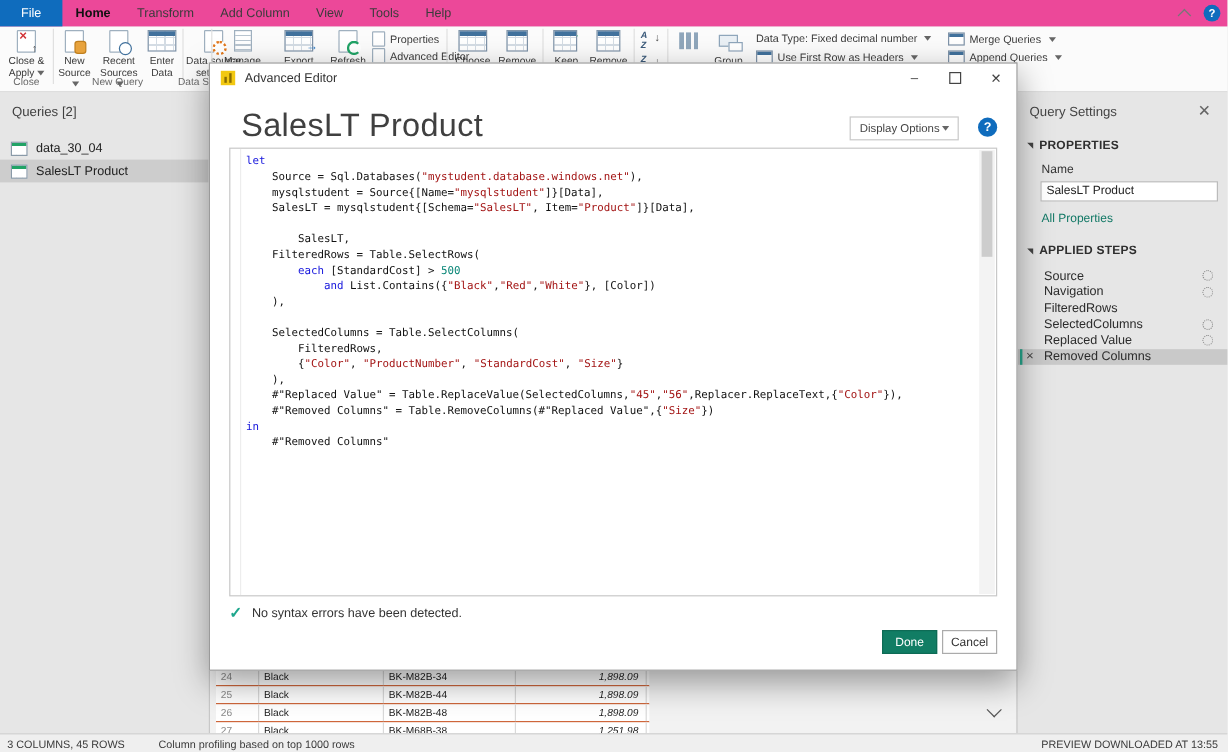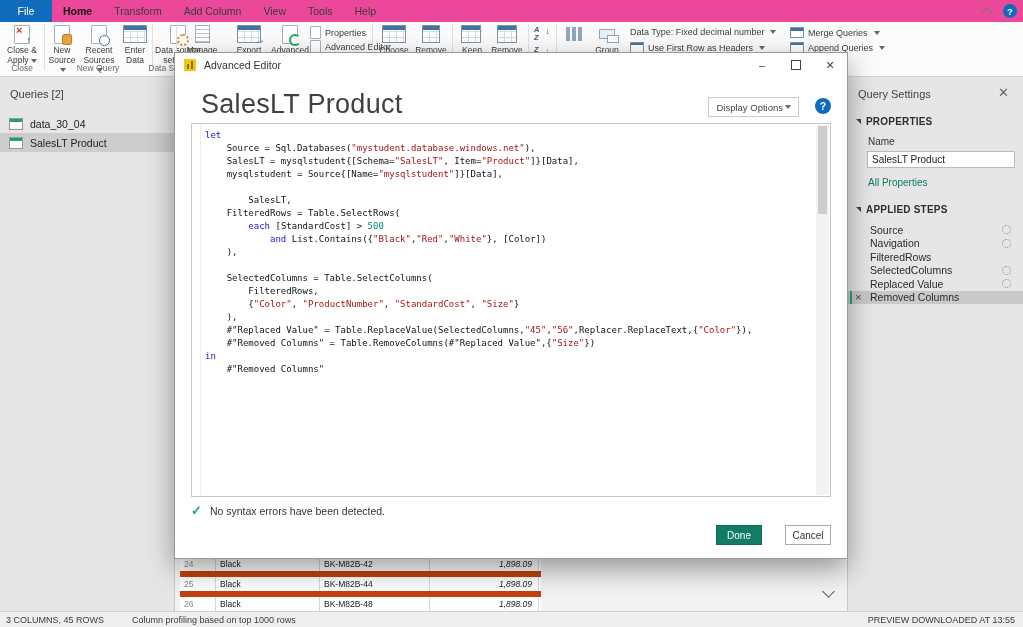--- a/index.html
+++ b/index.html
@@ -54,21 +54,21 @@
   .lp-title{padding:12px 0 0 10px;font-size:11px;color:#3f3f3f;}
   .qlist{margin-top:14px;}
   .qitem{height:19px;display:flex;align-items:center;gap:7px;padding-left:9px;font-size:10.5px;color:#222;}
   .qitem.sel{background:#cdcdcd;}
   .qico{width:12px;height:10px;border:1px solid #8a9aa8;background:linear-gradient(#21A366 0 3px, #fff 3px),
         repeating-linear-gradient(to right, transparent 0 3.5px, #ccd4da 3.5px 4.5px);background-color:#fff;flex:0 0 auto;}
 
   
   .canvas{position:absolute;top:76px;left:175px;right:176px;bottom:15px;background:#f2f2f2;z-index:0;}
   .bgtable{position:absolute;left:5px;top:480px;width:361px;background:#fff;border-top:1px solid #d9d9d9;}
-  .brow{display:grid;grid-template-columns:36px 104px 110px 109px;height:14px;border-bottom:6px solid #c2410c;background:#fff;}
+  .brow{display:grid;grid-template-columns:36px 104px 110px 109px;height:14px;border-bottom:1px solid #c2410c;background:#fff;}
   .bcell{border-right:1px solid #d9d9d9;font-size:8.5px;line-height:14px;padding:0 4px;white-space:nowrap;overflow:hidden;color:#222;}
   .bcell.c0{color:#8a8a8a;}
   .bcell.c3{text-align:right;font-style:italic;padding-right:6px;}
   .scroll-chev{position:absolute;right:14px;bottom:16px;width:8px;height:8px;border-right:1.6px solid #555;border-bottom:1.6px solid #555;transform:rotate(45deg);}
 
   
   .right-panel{position:absolute;top:76px;right:0;width:175px;bottom:15px;background:#e6e6e6;border-left:1px solid #c8c8c8;z-index:1;}
   .qs-title{padding:12px 0 0 10px;font-size:11px;color:#444;}
   .qs-close{position:absolute;top:10px;right:14px;font-size:13px;color:#666;line-height:13px;}
   .sec-head{display:flex;align-items:center;gap:5px;margin:16px 0 0 8px;font-size:10px;font-weight:bold;color:#2f2f2f;letter-spacing:.2px;}
@@ -108,21 +108,21 @@
   .codepad::before{content:"";position:absolute;left:8px;top:0;bottom:0;width:1px;background:#ededed;}
   .cl{font-family:"DejaVu Sans Mono", monospace;font-size:9px;line-height:13px;min-height:13px;white-space:pre;color:#111;}
   .tok-k{color:#1414DC;}
   .tok-s{color:#A31515;}
   .tok-n{color:#098677;}
   .code-sb{position:absolute;right:1px;top:1px;bottom:1px;width:13px;background:#f3f3f3;}
   .code-thumb{position:absolute;left:2px;right:2px;top:1px;height:88px;background:#cdcdcd;}
   .dlg-status{position:absolute;left:16px;top:450px;display:flex;align-items:center;gap:8px;}
   .ck{color:#1FA78D;font-size:13px;font-weight:bold;}
   .dlg-status-text{font-size:10.5px;color:#333;}
-  .dlg-btns{position:absolute;right:16px;top:472px;display:flex;gap:23px;}
+  .dlg-btns{position:absolute;right:16px;top:472px;display:flex;gap:4px;}
   .btn{width:46px;height:20px;display:flex;align-items:center;justify-content:center;font-size:10px;box-sizing:border-box;}
   .btn.done{background:#117D64;border:1px solid #0e6b55;color:#fff;}
   .btn.cancel{background:#fff;border:1px solid #ababab;color:#333;}
 </style>
 </head>
 <body>
 
 <div class="app">
 
   <div class="tabbar">
@@ -207,21 +207,21 @@
           </span>
         </span>
       <span>Export query</span>
     </div>
     <div class="rb-big" style="left:274px;width:32px;">
       <span class="ric">
           <span class="pageico">
             <span class="refresharc"></span>
           </span>
         </span>
-      <span>Advanced</span>
+      <span>Refresh</span>
     </div>
     <div class="rb-small" style="left:310px;top:4px;">
       <span class="pageico" style="width:9px;height:11px;"></span>
       <span>Properties</span>
     </div>
     <div class="rb-small" style="left:310px;top:18px;">
       <span class="pageico" style="width:9px;height:11px;"></span>
       <span>Advanced Editor</span>
     </div>
     <div class="rb-sep" style="left:372px;"></div>
@@ -320,21 +320,21 @@
           <span class="qlabel">SalesLT Product</span>
         </div>
       </div>
   </div>
 
   <div class="canvas">
     <div class="bgtable" id="bg-rows">
         <div class="brow">
           <div class="bcell c0">24</div>
           <div class="bcell c1">Black</div>
-          <div class="bcell c2">BK-M82B-42</div>
+          <div class="bcell c2">BK-M82B-34</div>
           <div class="bcell c3">1,898.09</div>
         </div>
         <div class="brow">
           <div class="bcell c0">25</div>
           <div class="bcell c1">Black</div>
           <div class="bcell c2">BK-M82B-44</div>
           <div class="bcell c3">1,898.09</div>
         </div>
         <div class="brow">
           <div class="bcell c0">26</div>
@@ -415,22 +415,22 @@
     <div class="disp-opt">
       <span>Display Options</span>
         <span class="caret"></span>
     </div>
     <span class="dlg-help">?</span>
 
     <div class="codebox">
       <div class="codepad" id="code-lines">
           <div class="cl"><span class="tok-k">let</span></div>
           <div class="cl"><span>    Source = Sql.Databases(</span><span class="tok-s">"mystudent.database.windows.net"</span><span>),</span></div>
+          <div class="cl"><span>    mysqlstudent = Source{[Name=</span><span class="tok-s">"mysqlstudent"</span><span>]}[Data],</span></div>
           <div class="cl"><span>    SalesLT = mysqlstudent{[Schema=</span><span class="tok-s">"SalesLT"</span><span>, Item=</span><span class="tok-s">"Product"</span><span>]}[Data],</span></div>
-          <div class="cl"><span>    mysqlstudent = Source{[Name=</span><span class="tok-s">"mysqlstudent"</span><span>]}[Data],</span></div>
           <div class="cl"><span></span></div>
           <div class="cl"><span>        SalesLT,</span></div>
           <div class="cl"><span>    FilteredRows = Table.SelectRows(</span></div>
           <div class="cl"><span>        </span><span class="tok-k">each</span><span> [StandardCost] &gt; </span><span class="tok-n">500</span></div>
           <div class="cl"><span>            </span><span class="tok-k">and</span><span> List.Contains({</span><span class="tok-s">"Black"</span><span>,</span><span class="tok-s">"Red"</span><span>,</span><span class="tok-s">"White"</span><span>}, [Color])</span></div>
           <div class="cl"><span>    ),</span></div>
           <div class="cl"><span></span></div>
           <div class="cl"><span>    SelectedColumns = Table.SelectColumns(</span></div>
           <div class="cl"><span>        FilteredRows,</span></div>
           <div class="cl"><span>        {</span><span class="tok-s">"Color"</span><span>, </span><span class="tok-s">"ProductNumber"</span><span>, </span><span class="tok-s">"StandardCost"</span><span>, </span><span class="tok-s">"Size"</span><span>}</span></div>

